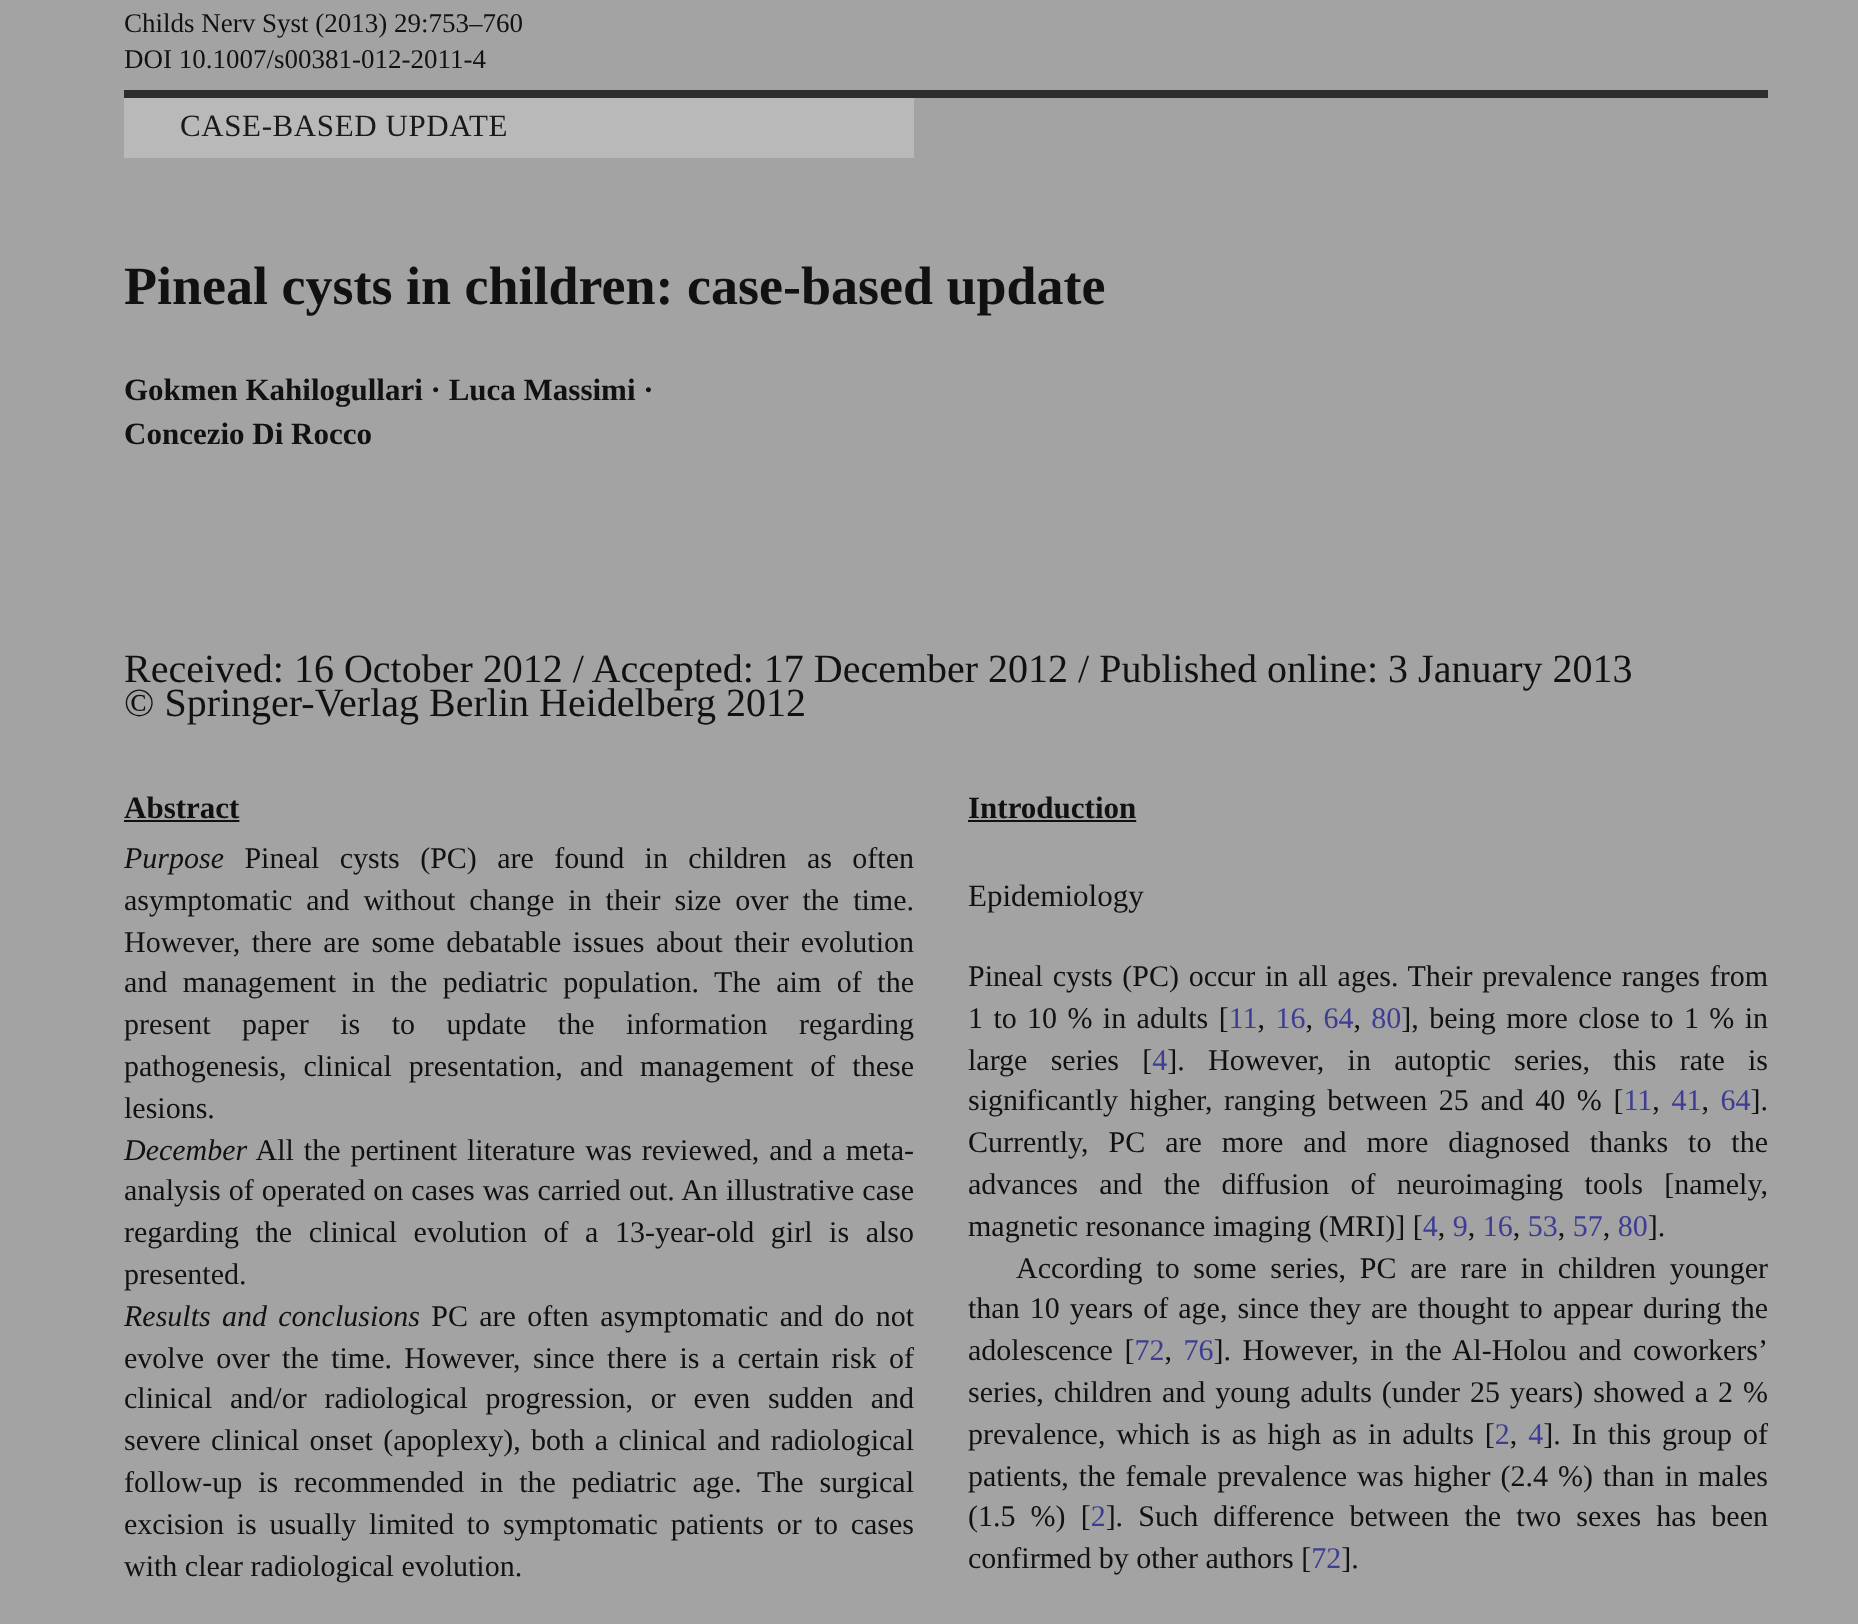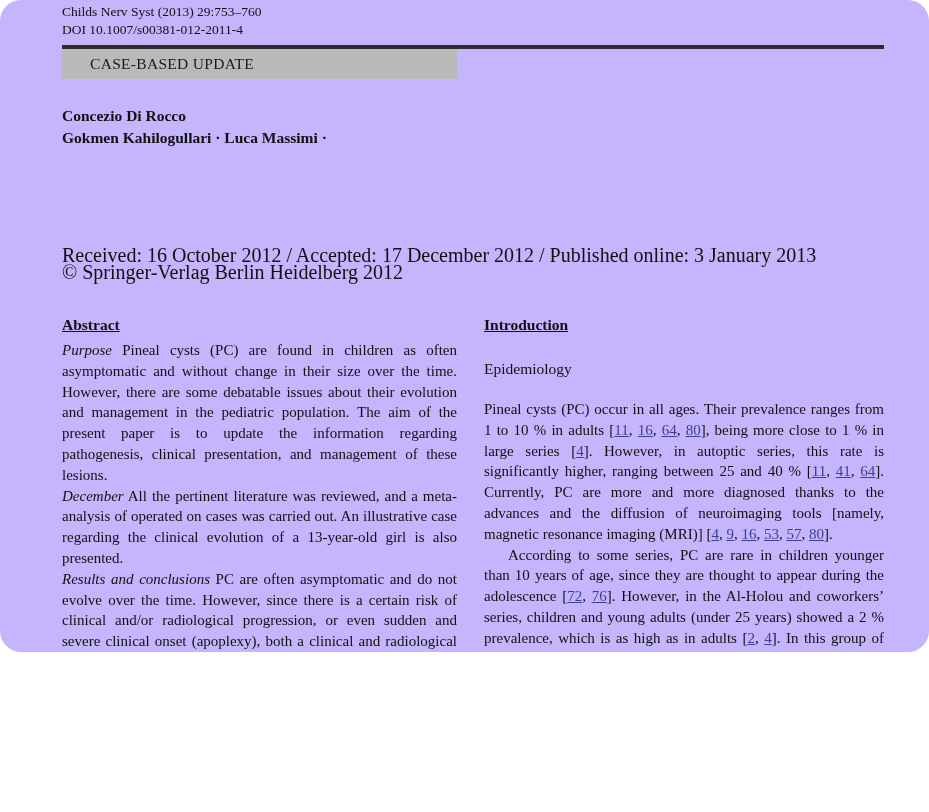--- a/index.html
+++ b/index.html
@@ -5,24 +5,23 @@
   html, body {
     margin: 0;
     padding: 0;
     background: #ffffff;
     color: #111111;
     font-family: "Liberation Serif", "DejaVu Serif", serif;
   }
   .page {
     position: relative;
     width: 929px;
-    height: 652px;
+    height: 812px;
     overflow: hidden;
-    background: #c4b5fd;
-    border-radius: 21px;
+    background: #a3a3a3;
   }
   .content {
     position: absolute;
     left: 62px;
     top: 0;
     width: 822px;
   }
   .journal-head {
     padding-top: 3px;
     font-size: 13.5px;
@@ -86,43 +85,44 @@
   .body-text { margin-top: 5px; }
   .body-text.spaced { margin-top: 20px; }
   .para {
     margin: 0;
     font-size: 15px;
     line-height: 20.8px;
     text-align: justify;
   }
   .para.indent { text-indent: 1.6em; }
   .seg-italic { font-style: italic; }
-  .seg-link { color: var(--link-color, #3d3d94); text-decoration: underline; }
+  .seg-link { color: var(--link-color, #3d3d94); }
 </style>
 </head>
 <body>
 
 <div class="page">
   <div class="content">
 
     <div class="journal-head">
       <div>Childs Nerv Syst (2013) 29:753–760</div>
       <div>DOI 10.1007/s00381-012-2011-4</div>
     </div>
 
     <div class="top-rule"></div>
 
     <div class="section-banner">
       <span>CASE-BASED UPDATE</span>
     </div>
 
+    <h1 class="paper-title">Pineal cysts in children: case-based update</h1>
 
     <div class="authors">
+      <div>Gokmen Kahilogullari · Luca Massimi ·</div>
       <div>Concezio Di Rocco</div>
-      <div>Gokmen Kahilogullari · Luca Massimi ·</div>
     </div>
 
     <div class="received-block">
       <div>Received: 16 October 2012 / Accepted: 17 December 2012 / Published online: 3 January 2013</div>
       <div>© Springer-Verlag Berlin Heidelberg 2012</div>
     </div>
 
     <div class="columns">
 
       <div class="col left">

